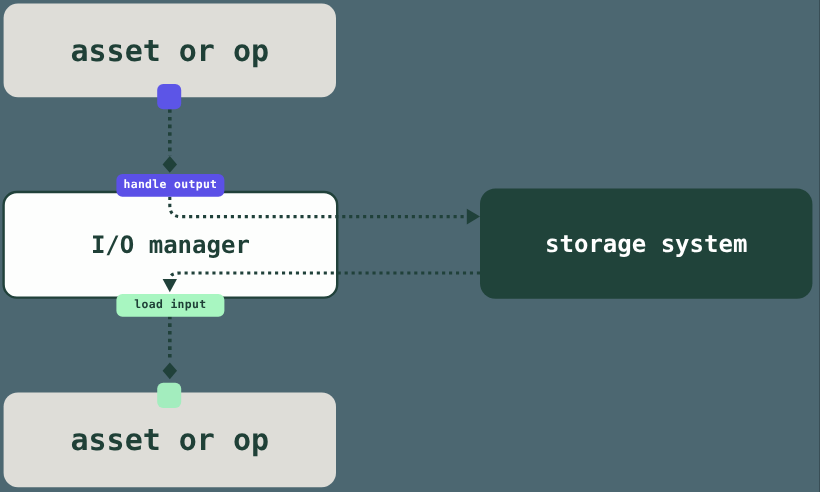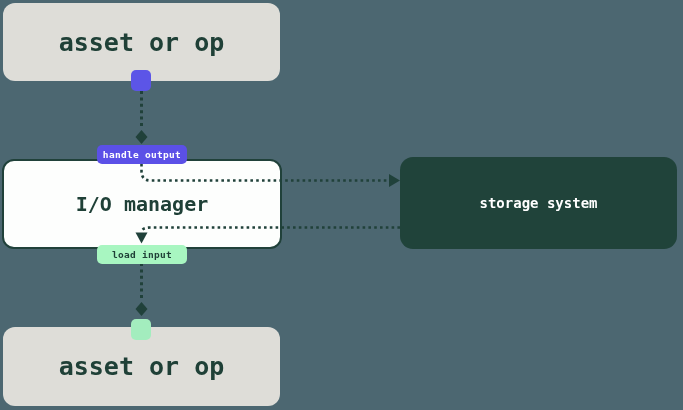--- a/index.html
+++ b/index.html
@@ -22,21 +22,21 @@
   .asset-bottom{top:327px;height:79px;}
   .io-box{
     left:2px;top:159px;width:280px;height:90px;
     background:#FDFEFD;border:2.5px solid #20413A;border-radius:12px;
     color:#1F4037;font-size:20px;font-weight:700;
     z-index:2;
   }
   .storage-box{
     left:400px;top:157px;width:277px;height:92px;
     background:#20433A;border-radius:13px;
-    color:#FFFFFF;font-size:14px;font-weight:600;
+    color:#FFFFFF;font-size:20px;font-weight:600;
     z-index:2;
   }
   .edge-label{
     position:absolute;display:flex;align-items:center;justify-content:center;
     width:90px;height:19px;border-radius:5px;
     font-size:9.5px;font-weight:600;letter-spacing:0.3px;
     z-index:10;
   }
   .label-handle-output{left:97px;top:145px;background:#5B50E7;color:#FFFFFF;}
   .label-load-input{left:97px;top:245px;background:#A8F6C1;color:#1F4037;}

